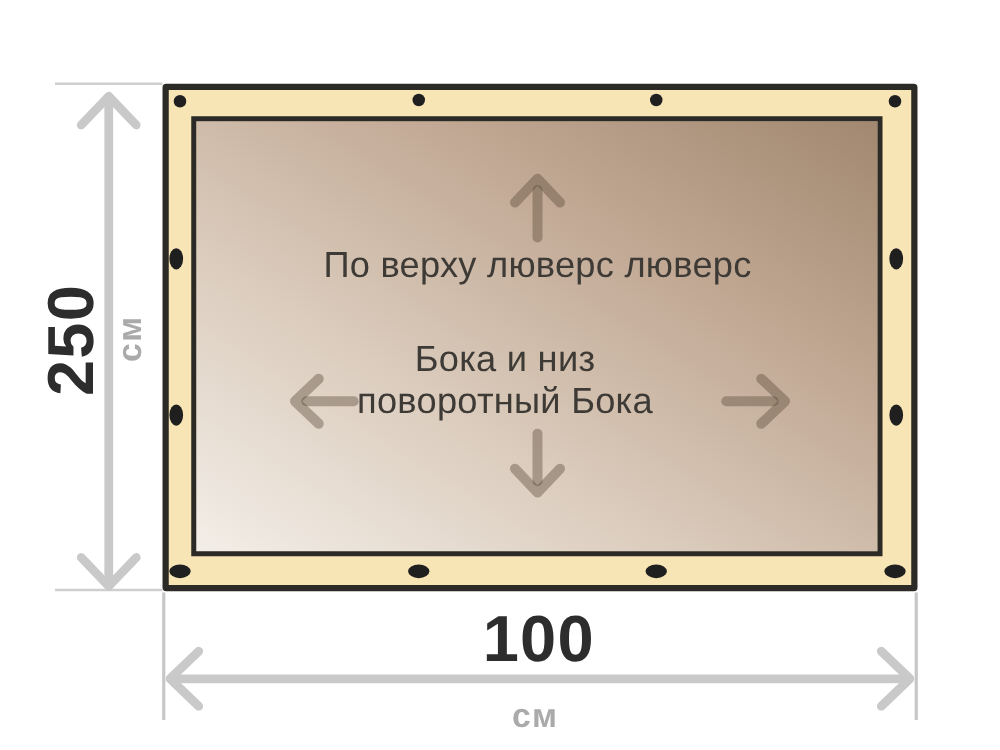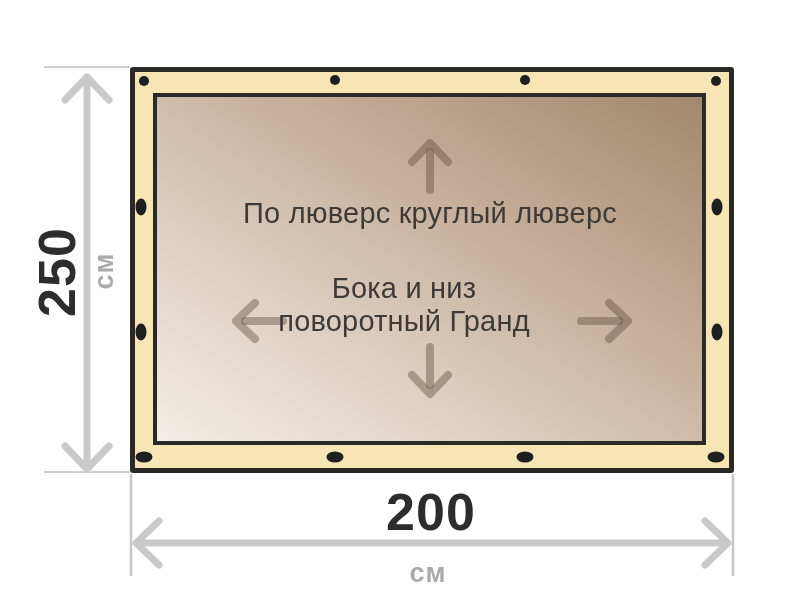--- a/index.html
+++ b/index.html
@@ -98,24 +98,24 @@
         <path d="M283 321 H245"></path>
           <path d="M255 303 L236 321 L255 339"></path>
       </g>
       <g>
         <path d="M581 321 H619"></path>
           <path d="M609 303 L628 321 L609 339"></path>
       </g>
     </g>
   </svg>
 
-  <div class="note" style="left:430px;top:213px">По люверс круглый люверс</div>
+  <div class="note" style="left:430px;top:213px">По верху люверс люверс</div>
   <div class="note" style="left:404px;top:305px">
     <div>Бока и низ</div>
-    <div>поворотный Гранд</div>
+    <div>поворотный Бока</div>
   </div>
 
   <div class="dim-number vertical" style="left:57px;top:272px">250</div>
   <div class="dim-unit vertical" style="left:104px;top:271px">см</div>
-  <div class="dim-number" style="left:431px;top:512px">200</div>
+  <div class="dim-number" style="left:431px;top:512px">100</div>
   <div class="dim-unit" style="left:428px;top:573px">см</div>
 
 </div>
 
 </body></html>

